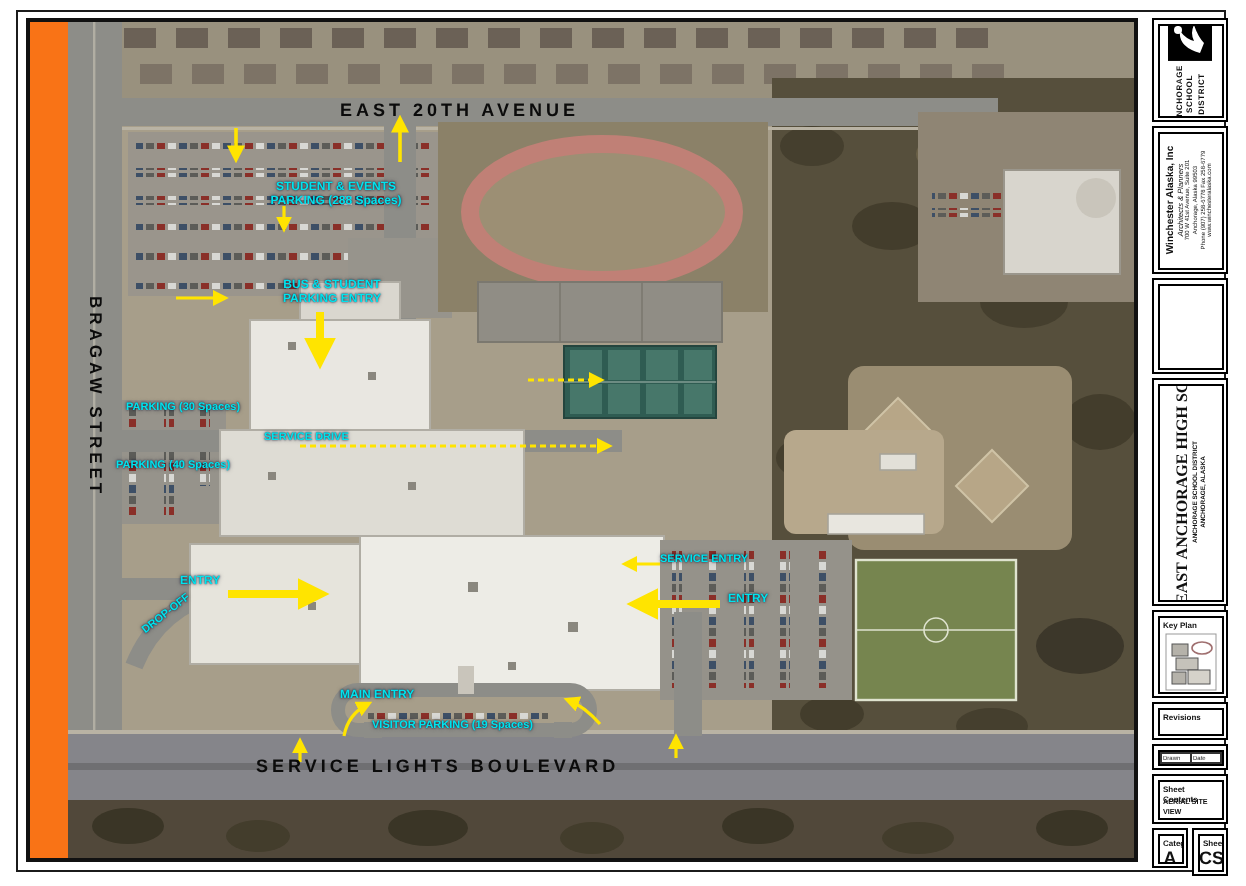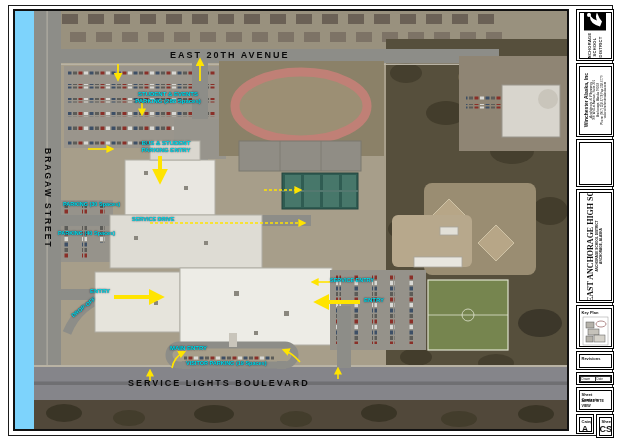--- a/index.html
+++ b/index.html
@@ -1,19 +1,19 @@
 <!DOCTYPE html>
 <html><head>
 <meta charset="utf-8">
 <style>
   html,body{margin:0;padding:0;background:#ffffff;}
   body{width:623px;height:443px;position:relative;font-family:"Liberation Sans",sans-serif;overflow:hidden;}
   .outer-border{position:absolute;left:8px;top:5px;width:605px;height:431px;border:1.5px solid #1b1b1b;box-sizing:border-box;background:#fff;}
   
-  .map-frame{position:absolute;left:13px;top:9px;width:556px;height:422px;border:2px solid #111;box-sizing:border-box;background:#7dd3fc;}
+  .map-frame{position:absolute;left:13px;top:9px;width:556px;height:422px;border:2px solid #111;box-sizing:border-box;background:#f97316;}
   .photo{position:absolute;left:19px;top:0;width:533px;height:418px;background:#a79e8a;overflow:hidden;}
   .photo svg{position:absolute;left:0;top:0;}
   .lbl{position:absolute;white-space:nowrap;line-height:1.12;}
   .street{color:#0b0b0b;font-weight:bold;font-size:9px;letter-spacing:2px;}
   .street-v{color:#0b0b0b;font-weight:bold;font-size:8.5px;letter-spacing:2px;transform-origin:left top;transform:rotate(90deg);}
   .cyan{color:#00e4ee;font-weight:bold;font-size:6px;text-shadow:0 0 1px rgba(0,10,40,.9),0 0 2px rgba(0,10,40,.5);text-align:center;}
   .cyan.small{font-size:5.5px;}
   .rot-diag{transform:rotate(-38deg);transform-origin:left center;}
   
   .tb{position:absolute;left:576px;top:9px;width:38px;height:426px;display:flex;flex-direction:column;gap:2px;}

